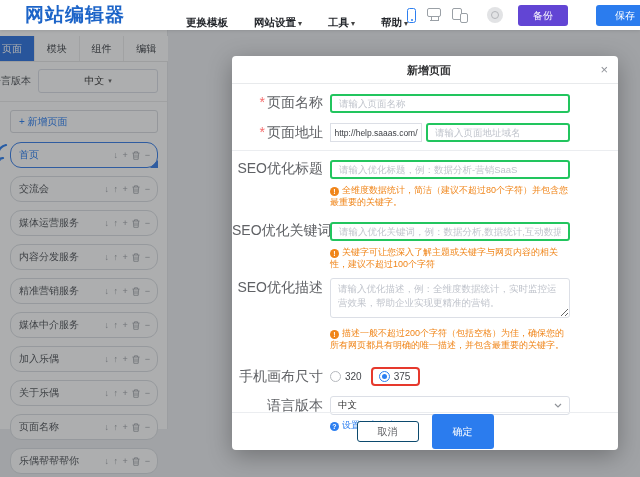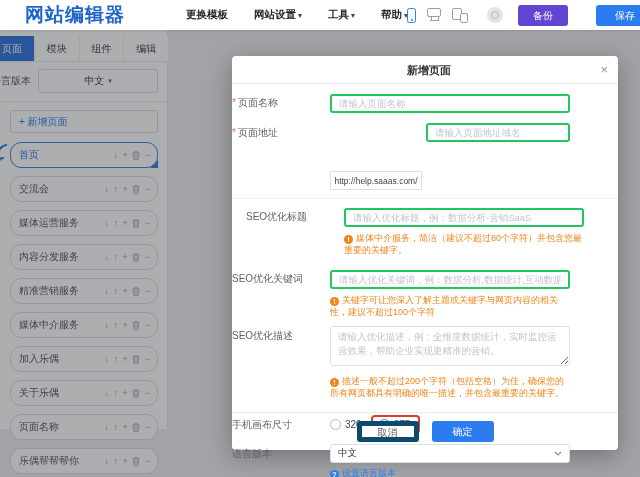--- a/index.html
+++ b/index.html
@@ -5,21 +5,21 @@
   * { box-sizing: border-box; margin: 0; padding: 0; }
   html, body { background: #fff; }
   body { font-family: "Liberation Sans", "DejaVu Sans", sans-serif; }
   #stage { position: relative; width: 640px; height: 477px; overflow: hidden; background: #eceef1; }
 
   
   .header { position: absolute; top: 0; left: 0; width: 640px; height: 30px; background: #fff;
             box-shadow: 0 1px 3px rgba(0,0,0,0.10); z-index: 20; display: flex; align-items: center; padding-left: 45px; }
   .logo { position: absolute; left: 25px; top: 0; line-height: 30px; font-size: 19px; font-weight: 800;
           color: #1c64c8; letter-spacing: 1px; }
-  .menu { position: absolute; left: 186px; top: 0; height: 30px; display: flex; align-items: center; gap: 26px; }
+  .menu { position: absolute; left: 186px; top: 0; height: 30px; display: flex; align-items: flex-end; gap: 26px; }
   .menu-item { font-size: 10.5px; font-weight: 600; color: #23262b; cursor: pointer; white-space: nowrap; }
   .menu-item .caret { display: none; font-size: 8px; color: #444; margin-left: 2px; }
   .menu-item.has-caret .caret { display: inline; }
   .devices { position: absolute; left: 407px; top: 0; height: 30px; display: flex; align-items: center; gap: 11px; }
   .icon-mobile { width: 9px; height: 15px; border: 1.3px solid #2d7ff0; border-radius: 2.5px; position: relative; }
   .icon-mobile::after { content: ""; position: absolute; bottom: 1px; left: 50%; margin-left: -1px; width: 2px; height: 2px;
                         border-radius: 50%; background: #2d7ff0; }
   .icon-monitor { width: 14px; height: 14px; position: relative; }
   .icon-monitor .scr { width: 14px; height: 9px; border: 1.2px solid #9aa0a6; border-radius: 2px; }
   .icon-monitor::after { content: ""; position: absolute; left: 4px; top: 9px; width: 6px; height: 3px; border-left: 1.2px solid #9aa0a6; border-right: 1.2px solid #9aa0a6; }
@@ -66,58 +66,58 @@
   .mask { position: absolute; left: 0; top: 30px; width: 640px; height: 447px; background: rgba(28,30,34,0.36); z-index: 10; }
 
   
   .modal { position: absolute; left: 232px; top: 56px; width: 386px; height: 394px; background: #fff; border-radius: 4px;
            box-shadow: 0 6px 24px rgba(0,0,0,0.30); z-index: 30; }
   .modal-head { height: 28px; border-bottom: 1px solid #e8eaec; position: relative; }
   .modal-title { text-align: center; line-height: 28px; font-size: 11px; color: #303133; font-weight: 600; margin-left: 8px; }
   .modal-close { position: absolute; right: 10px; top: 0; line-height: 28px; font-size: 13px; color: #909399; cursor: pointer; }
   .modal-body { padding-top: 9px; }
   .m-row { display: flex; align-items: flex-start; }
-  .m-label { width: 98px; min-width: 98px; padding-right: 7px; font-size: 10px; color: #606266; line-height: 19px; white-space: nowrap; }
+  .m-label { width: 98px; min-width: 98px; text-align: right; padding-right: 7px; font-size: 14px; color: #606266; line-height: 19px; white-space: nowrap; }
   .m-label .req { color: #f56c6c; margin-right: 2px; }
   .m-field { width: 240px; }
   .t-input { width: 100%; height: 19px; border: 2px solid #22c55e; border-radius: 3px; padding: 0 7px; font-size: 9.5px;
              color: #333; font-family: inherit; outline: none; background: #fff; }
   .t-input::placeholder, .t-area::placeholder { color: #c0c4cc; }
   .t-area { width: 100%; height: 40px; border: 1px solid #dcdfe6; border-radius: 3px; padding: 3px 7px; font-size: 9.5px;
             color: #333; font-family: inherit; outline: none; resize: vertical; line-height: 1.5; }
   .url-wrap { display: flex; }
   .url-prefix { width: 92px; min-width: 92px; height: 19px; border: 1px solid #dcdfe6; border-radius: 0; background: #fff;
-                font-size: 8.5px; color: #3c3f44; display: flex; align-items: center; justify-content: center; margin-right: 4px; white-space: nowrap; margin-top: 48px; }
+                font-size: 8.5px; color: #3c3f44; display: flex; align-items: center; justify-content: center; margin-right: 4px; white-space: nowrap; }
   .body-divider { border-top: 1px solid #ebedf0; margin: 0; }
   .hint { margin-top: 5px; font-size: 9px; line-height: 12px; color: #f08519; }
   .hint .h-ico { display: inline-block; width: 9px; height: 9px; border-radius: 50%; background: #f08519; color: #fff;
                  font-size: 7px; line-height: 9px; text-align: center; margin-right: 3px; vertical-align: -1px; font-weight: 700; }
   .hint.blue { color: #2d7ff0; }
   .hint.blue .h-ico { background: #2d7ff0; }
-  .mb10 { margin-bottom: 10px; } .mb8 { margin-bottom: 8px; } .mt8 { margin-top: 8px; padding-left: 14px; }
+  .mb10 { margin-bottom: 10px; } .mb8 { margin-bottom: 8px; } .mt8 { margin-top: 8px; }
   .mb13 { margin-bottom: 13px; } .mb7 { margin-bottom: 8px; } .mb16 { margin-bottom: 16px; }
 
   .radio-group { display: flex; align-items: center; height: 19px; }
   .radio-option { display: inline-flex; align-items: center; cursor: pointer; justify-content: space-between; }
   .radio-circle { width: 11px; height: 11px; border-radius: 50%; border: 1px solid #b6b9be; background: #fff;
                   display: inline-flex; align-items: center; justify-content: center; }
   .radio-label { font-size: 10px; color: #45484d; margin-left: 4px; }
   .radio-option.checked .radio-circle { border-color: #2d7ff0; }
   .radio-option.checked .radio-circle::after { content: ""; width: 5px; height: 5px; border-radius: 50%; background: #2d7ff0; }
   .radio-option.highlight { border: 2px solid #e6392d; border-radius: 4px; padding: 2px 8px 2px 6px; margin: -4px 0 -4px 9px; }
   .radio-option + .radio-option:not(.highlight) { margin-left: 14px; }
 
   .sel { width: 100%; height: 19px; border: 1px solid #dcdfe6; border-radius: 3px; background: #fff; padding: 0 7px;
          font-size: 9.5px; color: #333; display: flex; align-items: center; justify-content: space-between; cursor: pointer; }
 
   .modal-foot { position: absolute; left: 0; right: 0; bottom: 0; height: 38px; border-top: 1px solid #ebedf0;
                 display: flex; align-items: center; justify-content: center; gap: 13px; }
-  .btn-cancel { width: 62px; height: 21px; border: 5px solid #0c4a6e; border-radius: 3px; background: #fff; color: #606266;
+  .btn-cancel { width: 62px; height: 21px; border: 1px solid #0c4a6e; border-radius: 3px; background: #fff; color: #606266;
                 font-size: 10px; cursor: pointer; font-family: inherit; }
-  .btn-confirm { width: 62px; height: 21px; border: none; border-radius: 3px; background: #2b7cee; color: #fff;
+  .btn-confirm { width: 62px; height: 35px; border: none; border-radius: 3px; background: #2b7cee; color: #fff;
                  font-size: 10px; cursor: pointer; font-family: inherit; }
 </style>
 </head>
 <body>
 
 <div id="stage">
 
   <div class="header">
     <div class="logo">网站编辑器</div>
     <div class="menu">
@@ -336,21 +336,21 @@
           <input class="t-input" type="text" placeholder="请输入页面地址域名" style="">
         </div>
       </div>
 
       <div class="body-divider mt8"></div>
 
       <div class="m-row mt8 mb13">
         <div class="m-label">SEO优化标题</div>
         <div class="m-field">
           <input class="t-input" type="text" placeholder="请输入优化标题，例：数据分析-营销SaaS" style="">
-          <div class="hint"><span class="h-ico">!</span><span>媒体中介服务，简洁（建议不超过80个字符）并包含您最重要的关键字。</span></div>
+          <div class="hint"><span class="h-ico">!</span><span>全维度数据统计，简洁（建议不超过80个字符）并包含您最重要的关键字。</span></div>
         </div>
       </div>
 
       <div class="m-row mb7">
         <div class="m-label">SEO优化关键词</div>
         <div class="m-field">
           <input class="t-input" type="text" placeholder="请输入优化关键词，例：数据分析,数据统计,互动数据" style="">
           <div class="hint"><span class="h-ico">!</span><span>关键字可让您深入了解主题或关键字与网页内容的相关性，建议不超过100个字符</span></div>
         </div>
       </div>

